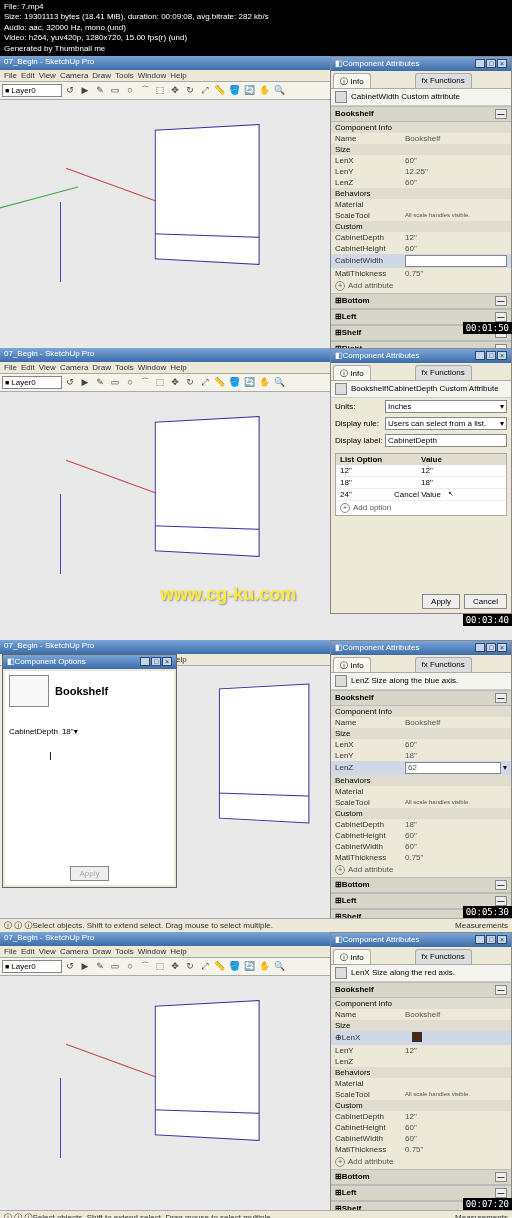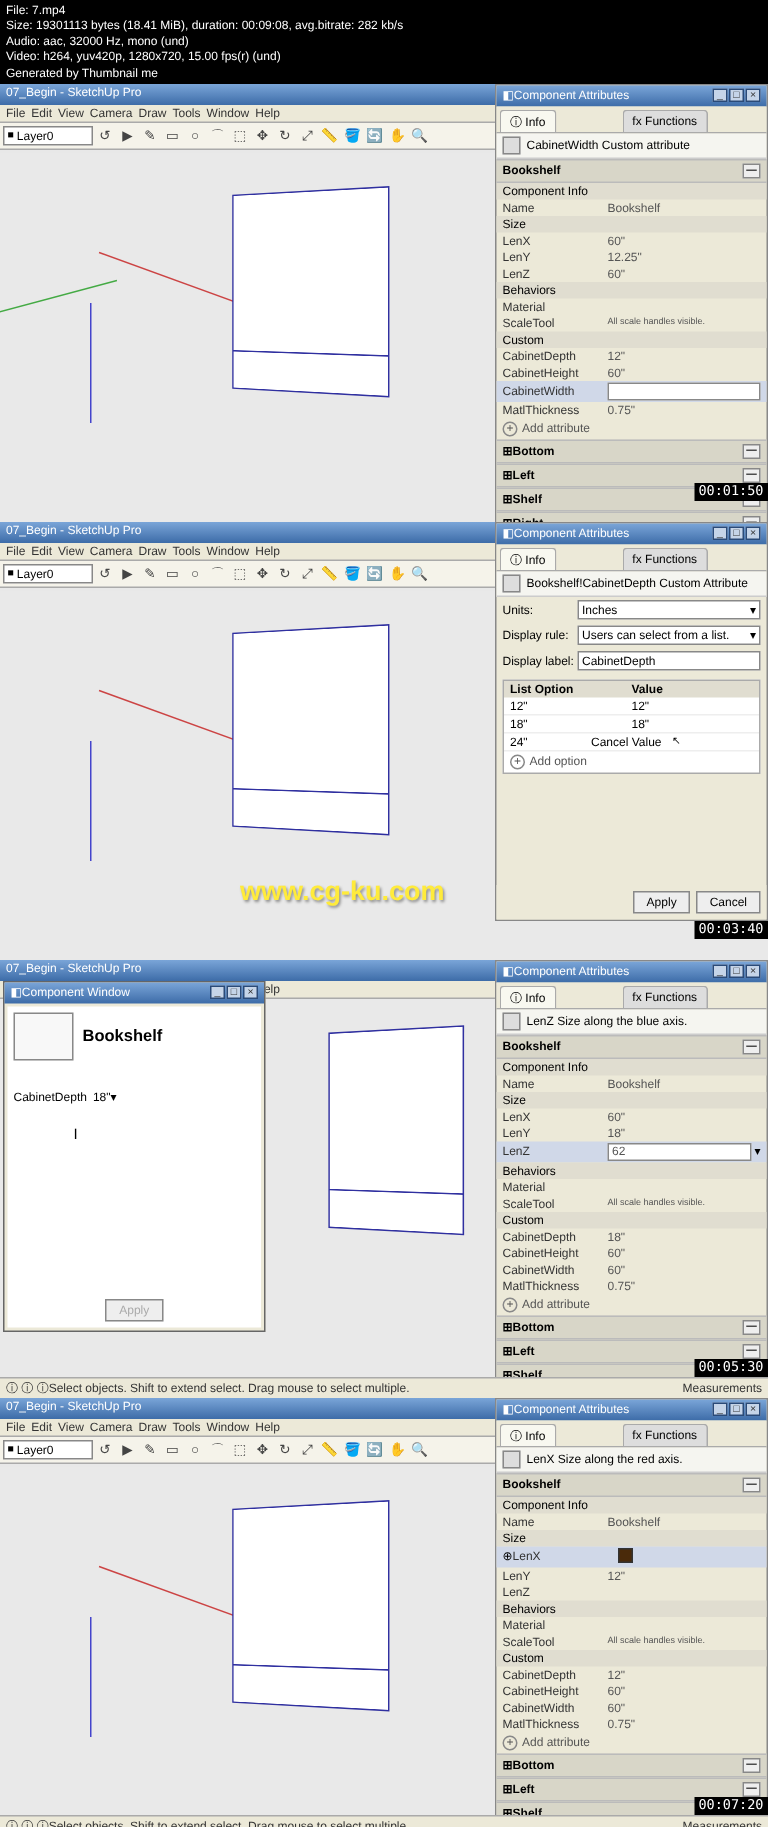--- a/index.html
+++ b/index.html
@@ -357,21 +357,21 @@
     </div>
   </div>
   <div class="vp" style="top:26px">
     <div class="cab" style="left:215px; top:20px; width:95px; height:135px; transform:perspective(400px) rotateY(-18deg)">
       <div class="shelf" style="bottom:25px"></div>
     </div>
   </div>
   <div class="comp-opt">
     <div class="panel-title">
         <span>◧ </span>
-        <span>Component Window</span>
+        <span>Component Options</span>
         <div class="btns">
           <span>_</span>
           <span>□</span>
           <span>×</span>
         </div>
       </div>
     <div class="comp-opt-body">
       <div style="display:flex; align-items:center; margin-bottom:6px">
           <span class="comp-thumb"></span>
           <span style="font-size:11px; font-weight:bold">Bookshelf</span>

